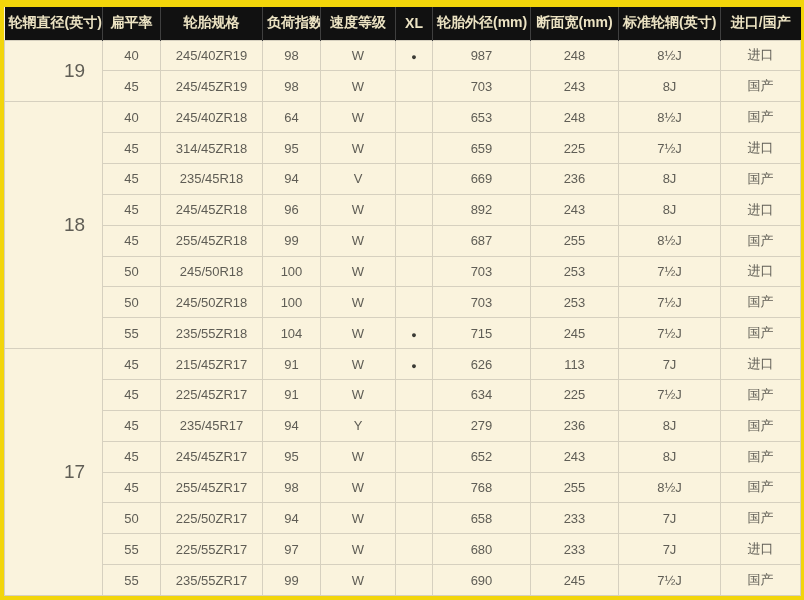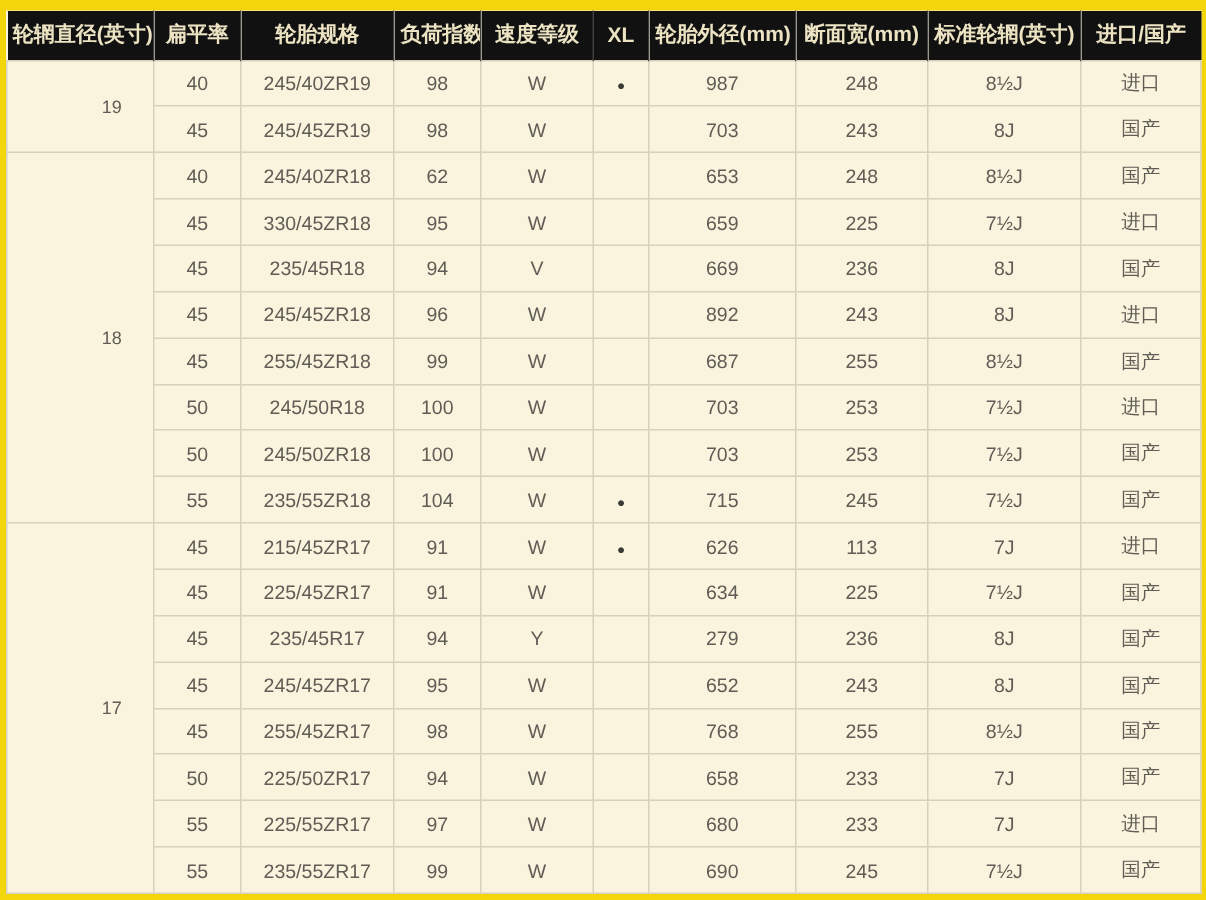--- a/index.html
+++ b/index.html
@@ -47,21 +47,21 @@
   tbody td{
     border:1px solid var(--grid);
     color:var(--body-text);
     font-size:13px;
     text-align:center;
     vertical-align:middle;
     padding:0 2px;
     overflow:hidden;
     white-space:nowrap;
   }
-  tbody td.rim{font-size:12px;padding-left:44px;}
+  tbody td.rim{font-size:19px;padding-left:44px;}
   .dot{
     font-size:9px;
     color:#3a3a34;
     line-height:1;
   }
 </style>
 </head>
 <body>
 
 <div class="frame">
@@ -113,31 +113,31 @@
           <td></td>
           <td>703</td>
           <td>243</td>
           <td>8J</td>
           <td>国产</td>
         </tr>
         <tr>
           <td rowspan="8" class="rim">18</td>
           <td>40</td>
           <td>245/40ZR18</td>
-          <td>62</td>
+          <td>64</td>
           <td>W</td>
           <td></td>
           <td>653</td>
           <td>248</td>
           <td>8½J</td>
           <td>国产</td>
         </tr>
         <tr>
           <td>45</td>
-          <td>330/45ZR18</td>
+          <td>314/45ZR18</td>
           <td>95</td>
           <td>W</td>
           <td></td>
           <td>659</td>
           <td>225</td>
           <td>7½J</td>
           <td>进口</td>
         </tr>
         <tr>
           <td>45</td>

